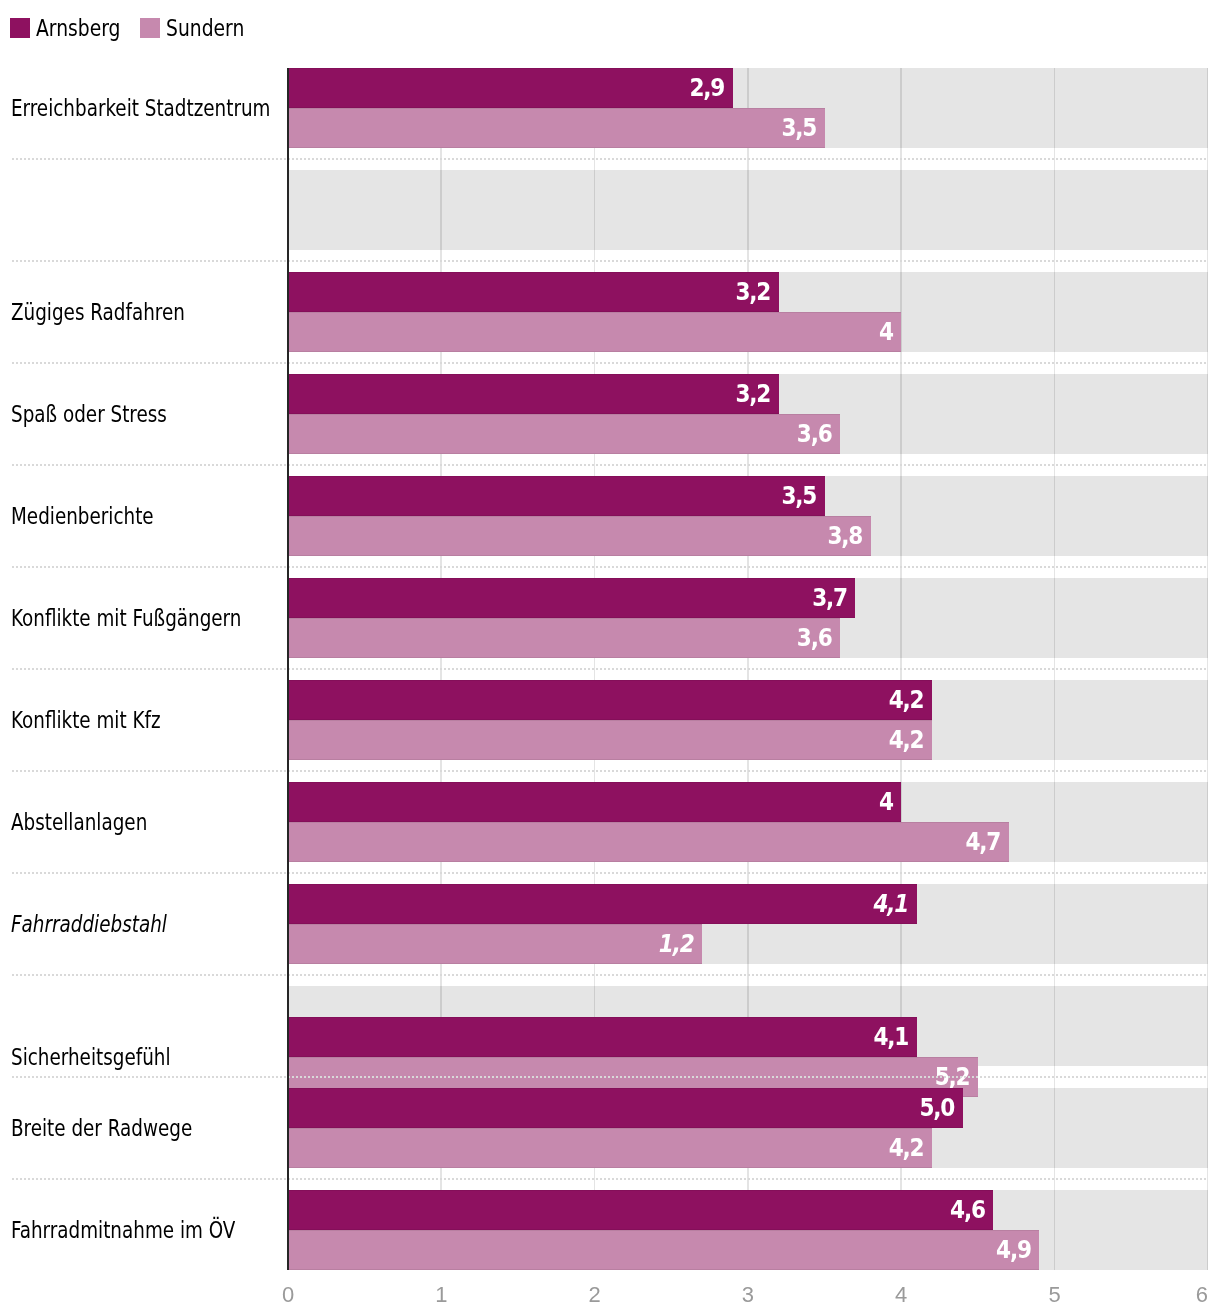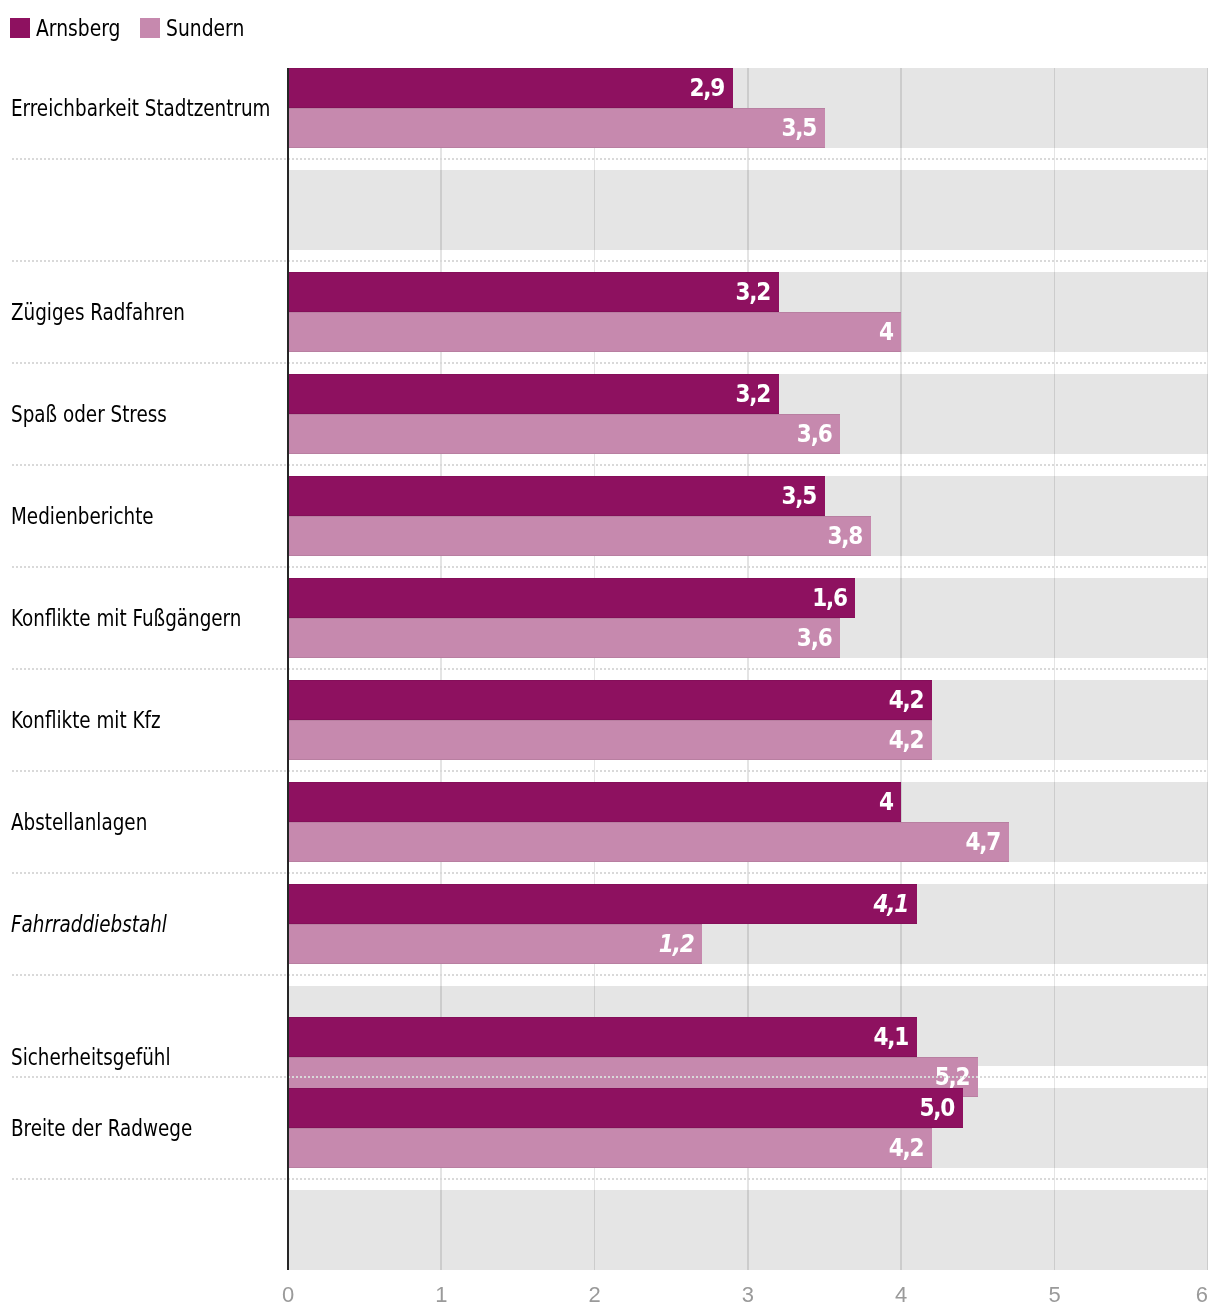--- a/index.html
+++ b/index.html
@@ -114,21 +114,21 @@
       <div class="cat">Medienberichte</div>
       <div class="bar bar-a" style="width: 536.55px;"></div>
       <div class="bar bar-b" style="width: 582.54px;"></div>
       <div class="vlabel vlabel-a" style="left: 616.15px;">3,5</div>
       <div class="vlabel vlabel-b" style="left: 662.14px;">3,8</div>
     </div>
     <div class="row" style="top: 578px;">
       <div class="cat">Konflikte mit Fußgängern</div>
       <div class="bar bar-a" style="width: 567.21px;"></div>
       <div class="bar bar-b" style="width: 551.88px;"></div>
-      <div class="vlabel vlabel-a" style="left: 646.81px;">1,6</div>
+      <div class="vlabel vlabel-a" style="left: 646.81px;">3,7</div>
       <div class="vlabel vlabel-b" style="left: 631.48px;">3,6</div>
     </div>
     <div class="row" style="top: 680px; border-radius: 25px;">
       <div class="cat">Konflikte mit Kfz</div>
       <div class="bar bar-a" style="width: 643.86px;"></div>
       <div class="bar bar-b" style="width: 643.86px;"></div>
       <div class="vlabel vlabel-a" style="left: 723.46px;">4,2</div>
       <div class="vlabel vlabel-b" style="left: 723.46px;">4,2</div>
     </div>
     <div class="row" style="top: 782px;">
@@ -152,20 +152,27 @@
       <div class="vlabel vlabel-a" style="left: 708.13px;">4,1</div>
       <div class="vlabel vlabel-b" style="left: 769.45px;">5,2</div>
     </div>
     <div class="row" style="top: 1088px;">
       <div class="cat">Breite der Radwege</div>
       <div class="bar bar-a" style="width: 674.52px;"></div>
       <div class="bar bar-b" style="width: 643.86px;"></div>
       <div class="vlabel vlabel-a" style="left: 754.12px;">5,0</div>
       <div class="vlabel vlabel-b" style="left: 723.46px;">4,2</div>
     </div>
+    <div class="row" style="top: 1190px;">
+      <div class="cat">Fahrradmitnahme im ÖV</div>
+      <div class="bar bar-a" style="width: 705.18px;"></div>
+      <div class="bar bar-b" style="width: 751.17px;"></div>
+      <div class="vlabel vlabel-a" style="left: 784.78px;">4,6</div>
+      <div class="vlabel vlabel-b" style="left: 830.77px;">4,9</div>
+    </div>
   </div>
 
   <div id="axis-layer">
     <div class="sep" style="top: 158px;"></div>
     <div class="sep" style="top: 260px;"></div>
     <div class="sep" style="top: 362px;"></div>
     <div class="sep" style="top: 464px;"></div>
     <div class="sep" style="top: 566px;"></div>
     <div class="sep" style="top: 668px;"></div>
     <div class="sep" style="top: 770px;"></div>

